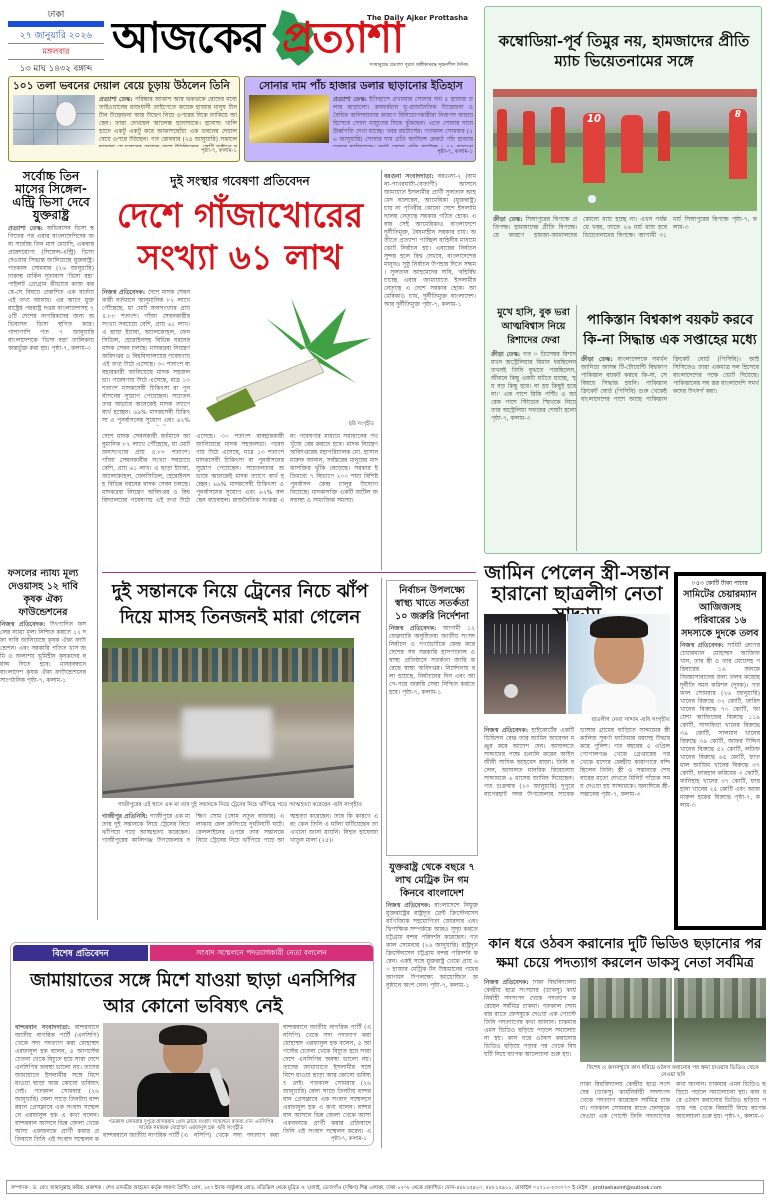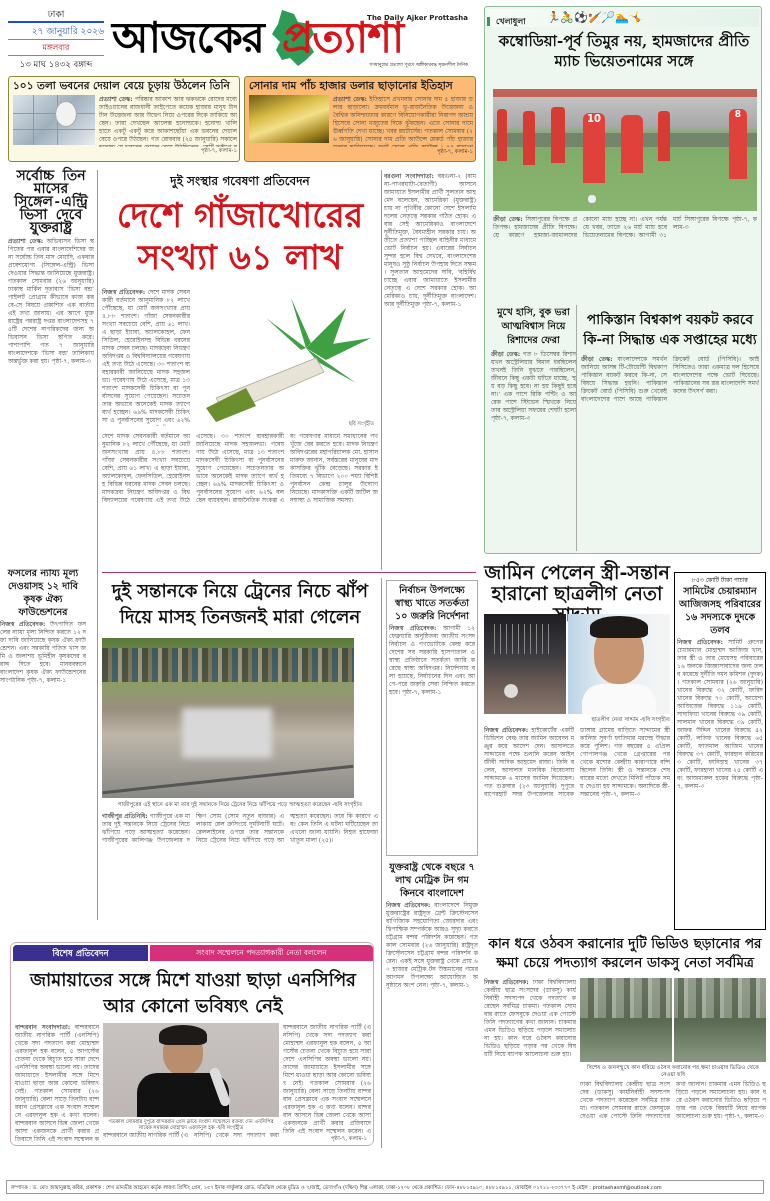--- a/index.html
+++ b/index.html
@@ -11,22 +11,22 @@
   .box { border: 1px solid #bbb; }
   .photo { overflow: hidden; }
   .rule-v { position: absolute; width: 1px; background: #999; }
   .rule-h { position: absolute; height: 1px; background: #999; }
 </style>
 </head>
 <body>
 
 <div class="abs" style="left:0;top:0;width:480px;height:76px;">
   <div class="abs" style="left:8px;top:8px;width:96px;height:62px;text-align:center;">
-    <div style="font-size:9px;line-height:13px;border-bottom:2px solid #1d4ed8;">ঢাকা</div>
-    <div style="font-size:9px;line-height:16px;color:#2a55b8;border-bottom:1px solid #888;text-align:right;">২৭ জানুয়ারি ২০২৬</div>
+    <div style="font-size:9px;line-height:13px;border-bottom:6px solid #1d4ed8;">ঢাকা</div>
+    <div style="font-size:9px;line-height:16px;color:#2a55b8;border-bottom:1px solid #888;">২৭ জানুয়ারি ২০২৬</div>
     <div style="font-size:8px;line-height:15px;color:#c0182a;border-bottom:1px solid #888;">মঙ্গলবার</div>
     <div style="font-size:8.5px;line-height:16px;">১৩ মাঘ ১৪৩২ বঙ্গাব্দ</div>
   </div>
   <div class="abs" style="left:112px;top:6px;width:362px;height:66px;">
     <div class="abs" style="left:150px;top:2px;width:70px;height:60px;">
       <svg width="70" height="60" viewBox="0 0 70 60">
           <path d="M20 2 L32 6 L36 14 L48 16 L52 26 L46 34 L52 44 L44 52 L36 58 L28 50 L20 52 L14 42 L18 34 L10 26 L16 16 Z" fill="#2e9b57"></path>
         </svg>
     </div>
     <div class="abs" style="left:0;top:6px;font-family:'DejaVu Serif',serif;font-weight:bold;font-size:42px;line-height:52px;color:#000;letter-spacing:-1px;">আজকের</div>
@@ -46,38 +46,34 @@
     <div style="position:absolute;left:42px;top:6px;width:22px;height:26px;border-radius:50%;background:#f2f2f2;border:1px solid #aaa;"></div>
   </div>
   <div class="abs txt filler" style="left:90px;top:18px;width:138px;height:52px;">
     <b>প্রত্যাশা ডেস্ক:</b> <span>পরিষ্কার আকাশ আর ঝকঝকে রোদের মধ্যে তাইওয়ানের রাজধানী তাইপেতে কয়েক হাজার মানুষ টান টান উত্তেজনা আর উদ্বেগ নিয়ে ওপরের দিকে তাকিয়ে আছেন। তারা দেখছেন আলেক্স হনোল্ডকে। হনোল্ড খালি হাতে একটু একটু করে আকাশছোঁয়া এক ভবনের দেয়াল বেয়ে ওপরে উঠছেন। গত রোববার (২৫ জানুয়ারি) সকালে হনোল্ড যে ভবনের দেয়াল বেয়ে উঠছিলেন, সেটি তাইপে নগরের বিখ্যাত 'তাইপে-১০১'। মূলত এটি ভবন বিশ্বের সবচেয়ে উঁচু ভবনগুলোর একটি। শেষ পর্যন্ত এই ভবনের চূড়ায় উঠতে</span>
   </div>
   <div class="abs txt" style="left:4px;top:70px;width:224px;height:14px;font-size:5.5px;line-height:7px;overflow:hidden;color:#444;">
     <span style="float:right;background:#fbf8e4;padding-left:3px;">পৃষ্ঠা-৭, কলাম-১</span>
   </div>
 </div>
 
-<div class="abs box" style="left:244px;top:76px;width:232px;height:86px;background:#fdba74;border:1px solid #8a8a3a;border-radius:3px;">
+<div class="abs box" style="left:244px;top:76px;width:232px;height:86px;background:#c4b5fd;border:1px solid #8a8a3a;border-radius:3px;padding-left:10px;">
   <div class="hd" style="font-size:10.5px;line-height:16px;text-align:left;padding-left:4px;">সোনার দাম পাঁচ হাজার ডলার ছাড়ানোর ইতিহাস</div>
   <div class="abs photo" style="left:4px;top:18px;width:80px;height:48px;background:linear-gradient(160deg,#6e5a14 0%,#d8bb44 35%,#f4e08a 55%,#a88a24 80%,#4d4010 100%);"></div>
   <div class="abs txt filler" style="left:88px;top:18px;width:140px;height:52px;">
     <b>প্রত্যাশা ডেস্ক:</b> <span>ইতিহাসে প্রথমবার সোনার দাম ৫ হাজার ডলার ছাড়ালো। ক্রমবর্ধমান ভূ-রাজনৈতিক উত্তেজনা ও বৈশ্বিক অনিশ্চয়তার কারণে বিনিয়োগকারীরা নিরাপদ আশ্রয় হিসেবে সোনা মজুতের দিকে ঝুঁকছেন। এতে সোনার দামে ঊর্ধ্বগতি দেখা যাচ্ছে। খবর রয়টার্সের। গতকাল সোমবার (২৬ জানুয়ারি) সোনার দাম প্রতি আউন্সে রেকর্ড পাঁচ হাজার ডলার ছাড়িয়েছে। স্পট সোনা প্রতি আউন্স ১.৭৭ শতাংশ বেড়ে ৫ হাজার ৭১ দশমিক ৯৬ ডলার দাঁড়িয়েছে। ২০২৫ সালে এখন পর্যন্ত গুরুত্বপূর্ণ এই ধাতুর দাম ৬৪ শতাংশ বৃদ্ধি পেয়েছে। এর</span>
   </div>
   <div class="abs txt" style="left:4px;top:70px;width:224px;height:14px;">
     <span style="float:right;font-size:5.5px;">পৃষ্ঠা-৭, কলাম-১</span>
   </div>
 </div>
 
 <div class="abs" style="left:484px;top:6px;width:278px;height:548px;background:#eef7ef;border:1px solid #8fbf9a;border-radius:3px;">
-  <div class="abs" style="left:2px;top:2px;width:272px;height:18px;background:linear-gradient(90deg,#f6fbf6,#e4f2ea);">
-    <span style="font-size:8px;font-weight:bold;line-height:18px;padding-left:6px;border-left:3px solid #2e9b57;color:#222;">খেলাধুলা</span>
-    <span style="position:absolute;left:60px;top:2px;font-size:11px;color:#e88b5e;letter-spacing:6px;">🏃‍🚴‍⚽‍🏏‍🏸‍🏊‍🤸</span>
-  </div>
   <div class="hd" style="position:absolute;left:6px;top:24px;width:266px;font-size:15px;line-height:20px;">কম্বোডিয়া-পূর্ব তিমুর নয়, হামজাদের প্রীতি ম্যাচ ভিয়েতনামের সঙ্গে</div>
-  <div class="abs photo" style="left:8px;top:82px;width:264px;height:122px;background:linear-gradient(180deg,#c9c9c9 0%,#a9a9ab 30%,#7eaa68 38%,#8ab570 100%);">
+  <div class="abs photo" style="left:8px;top:82px;width:264px;height:122px;background:linear-gradient(180deg,#c9c9c9 0%,#a9a9ab 30%,#7eaa68 38%,#8ab570 100%);font-style:italic;">
     <div style="position:absolute;left:0;top:0;width:264px;height:8px;background:#c0392b;opacity:.7;"></div>
     <div style="position:absolute;left:0;top:44px;width:264px;height:14px;background:#6c6c6c;opacity:.6;"></div>
     <div style="position:absolute;left:4px;top:20px;width:10px;height:52px;background:#d63b34;border-radius:4px 4px 0 0;"></div>
     <div style="position:absolute;left:30px;top:22px;width:12px;height:54px;background:#d63b34;border-radius:4px 4px 0 0;"></div>
     <div style="position:absolute;left:58px;top:18px;width:14px;height:56px;background:#d63b34;border-radius:4px 4px 0 0;"></div>
     <div style="position:absolute;left:90px;top:24px;width:22px;height:70px;background:#e0423b;border-radius:6px 6px 0 0;color:#fff;font-size:10px;font-weight:bold;text-align:center;">10</div>
     <div style="position:absolute;left:128px;top:26px;width:22px;height:58px;background:#e0423b;border-radius:6px 6px 0 0;"></div>
     <div style="position:absolute;left:165px;top:22px;width:12px;height:50px;background:#d63b34;border-radius:4px 4px 0 0;"></div>
     <div style="position:absolute;left:236px;top:20px;width:18px;height:70px;background:#e0423b;border-radius:6px 6px 0 0;color:#fff;font-size:9px;font-weight:bold;text-align:center;">8</div>
     <div style="position:absolute;left:95px;top:106px;width:8px;height:8px;border-radius:50%;background:#eef;"></div>
@@ -97,21 +93,21 @@
 
   <div class="abs" style="left:96px;top:298px;width:178px;height:246px;">
     <div class="hd" style="font-size:13.5px;line-height:20px;padding-top:4px;">পাকিস্তান বিশ্বকাপ বয়কট করবে কি-না সিদ্ধান্ত এক সপ্তাহের মধ্যে</div>
     <div class="txt filler" style="margin-top:6px;height:168px;column-count:2;column-gap:6px;">
       <b>ক্রীড়া ডেস্ক:</b> <span>বাংলাদেশকে সমর্থন জানিয়ে আসন্ন টি-টোয়েন্টি বিশ্বকাপ পাকিস্তান বয়কট করবে কি-না, সে বিষয়ে সিদ্ধান্ত হয়নি। পাকিস্তান ক্রিকেট বোর্ড (পিসিবি) শুরু থেকেই বাংলাদেশের পাশে আছে পাকিস্তান ক্রিকেট বোর্ড (পিসিবি)। আইসিসিতেও তারা একমাত্র দল হিসেবে বাংলাদেশের পক্ষে ভোট দিয়েছে। পাকিস্তানের সব স্তর বাংলাদেশি সমর্থকদের উৎসর্গ করা।</span>
     </div>
   </div>
 </div>
 
 <div class="abs" style="left:8px;top:170px;width:86px;height:396px;">
-  <div class="hd" style="font-size:14px;line-height:13px;font-family:Liberation Mono, monospace;">সর্বোচ্চ তিন মাসের সিঙ্গেল-এন্ট্রি ভিসা দেবে যুক্তরাষ্ট্র</div>
+  <div class="hd" style="font-size:12px;line-height:13px;">সর্বোচ্চ তিন মাসের সিঙ্গেল-এন্ট্রি ভিসা দেবে যুক্তরাষ্ট্র</div>
   <div class="txt filler" style="margin-top:2px;height:346px;">
     <b>প্রত্যাশা ডেস্ক:</b> <span>অভিবাসন ভিসা স্থগিতের পর এবার বাংলাদেশিদের জন্য সর্বোচ্চ তিন মাস মেয়াদি, একবার প্রবেশযোগ্য (সিঙ্গেল-এন্ট্রি) ভিসা দেওয়ার সিদ্ধান্ত জানিয়েছে যুক্তরাষ্ট্র। গতকাল সোমবার (২৬ জানুয়ারি) ঢাকাস্থ মার্কিন দূতাবাস 'ভিসা বন্ড' পাইলট প্রোগ্রাম কীভাবে কাজ করবে-সে বিষয়ে প্রকাশিত এক বার্তায় এই তথ্য জানায়। এর আগে যুক্তরাষ্ট্রের পররাষ্ট্র দপ্তর বাংলাদেশসহ ৭৫টি দেশের নাগরিকদের জন্য অভিবাসন ভিসা স্থগিত করে। পাশাপাশি গত ৭ জানুয়ারি বাংলাদেশকে 'ভিসা বন্ড' তালিকায় অন্তর্ভুক্ত করা হয়।</span>
     <span>পৃষ্ঠা-৭, কলাম-৩</span>
   </div>
 </div>
 <div class="rule-v" style="left:97px;top:170px;height:750px;"></div>
 
 <div class="abs" style="left:0;top:566px;width:86px;height:340px;">
   <div class="hd" style="font-size:9.5px;line-height:13px;">ফসলের ন্যায্য মূল্য দেওয়াসহ ১২ দাবি কৃষক ঐক্য ফাউন্ডেশনের</div>
   <div class="txt filler" style="margin-top:2px;height:288px;">
@@ -196,21 +192,21 @@
     <div style="position:absolute;left:22px;top:2px;width:58px;height:22px;border-radius:50% 50% 20% 20%;background:#1d1a18;"></div>
     <div style="position:absolute;left:14px;top:70px;width:74px;height:30px;background:#fafafa;border-radius:20px 20px 0 0;"></div>
   </div>
   <div class="abs" style="left:0;top:154px;width:186px;font-size:5.5px;text-align:right;color:#333;">ছাত্রলীগ নেতা সাদ্দাম -ছবি সংগৃহীত</div>
   <div class="abs txt filler" style="left:0;top:164px;width:186px;height:200px;column-count:2;column-gap:6px;">
     <b>নিজস্ব প্রতিবেদক:</b> <span>হাইকোর্টের একটি ডিভিশন বেঞ্চ তার জামিন আবেদন মঞ্জুর করে আদেশ দেন। আদালতে সাদ্দামের পক্ষে শুনানি করেন আইনজীবী সাদিক আহমেদ রাজা। তিনি বলেন, আদালত মানবিক বিবেচনায় সাদ্দামকে ৬ মাসের জামিন দিয়েছেন। গত শুক্রবার (২৩ জানুয়ারি) দুপুরে বাগেরহাট সদর উপজেলার সাবেকডাঙ্গার গ্রামের বাড়িতে সাদ্দামের স্ত্রী কানিজ সুবর্ণা ফাতিমার মরদেহ উদ্ধার করে পুলিশ। গত বছরের ৫ এপ্রিল গোপালগঞ্জ থেকে গ্রেপ্তারের পর থেকে যশোর কেন্দ্রীয় কারাগারে বন্দি ছিলেন তিনি। স্ত্রী ও সন্তানকে শেষবারের মতো দেখতে মিনিট পাঁচেক সময় দেওয়া হয় সাদ্দামকে। অন্যদিকে স্ত্রী-সন্তানের</span>
     <span>পৃষ্ঠা-৭, কলাম-৩</span>
   </div>
 </div>
 
-<div class="abs" style="left:674px;top:572px;width:92px;height:358px;border:1px solid #000000;padding:2px;">
+<div class="abs" style="left:674px;top:572px;width:92px;height:358px;border:4px solid #000000;padding:2px;">
   <div class="hd" style="font-size:6px;line-height:9px;font-weight:normal;">৮৫৩ কোটি টাকা পাচার</div>
   <div class="hd" style="font-size:9.5px;line-height:13px;">সামিটের চেয়ারম্যান আজিজসহ পরিবারের ১৬ সদস্যকে দুদকে তলব</div>
   <div class="txt filler" style="margin-top:2px;height:290px;">
     <b>নিজস্ব প্রতিবেদক:</b> <span>সামিট গ্রুপের চেয়ারম্যান মোহাম্মদ আজিজ খান, তার স্ত্রী ও তার মেয়েসহ পরিবারের ১৬ জনকে জিজ্ঞাসাবাদের জন্য তলব করেছে দুর্নীতি দমন কমিশন (দুদক)। গতকাল সোমবার (২৬ জানুয়ারি) খানের বিরুদ্ধে ৩২ কোটি, ফারিদ খানের বিরুদ্ধে ৭০ কোটি, আয়েশা আজিজের বিরুদ্ধে ১১৯ কোটি, সাদাফিয়া খানের বিরুদ্ধে ৩৯ কোটি, সালমান খানের বিরুদ্ধে ৩৯ কোটি, জাফর উদ্দিন খানের বিরুদ্ধে ৫২ কোটি, লতিফ খানের বিরুদ্ধে ৬৫ কোটি, ফাতমাল আজিম খানের বিরুদ্ধে ৩৭ কোটি, ফারহান করিমের ৩ কোটি, ফানিহাহ খানের ৩৭ কোটি, ফারহানা খানের ২৫ কোটি এবং আজমারুল হকের বিরুদ্ধে</span>
     <span>পৃষ্ঠা-৭, কলাম-৩</span>
   </div>
 </div>
 
 <div class="abs" style="left:484px;top:934px;width:282px;height:214px;">
   <div class="hd" style="font-size:13.5px;line-height:19px;">কান ধরে ওঠবস করানোর দুটি ভিডিও ছড়ানোর পর ক্ষমা চেয়ে পদত্যাগ করলেন ডাকসু নেতা সর্বমিত্র</div>

